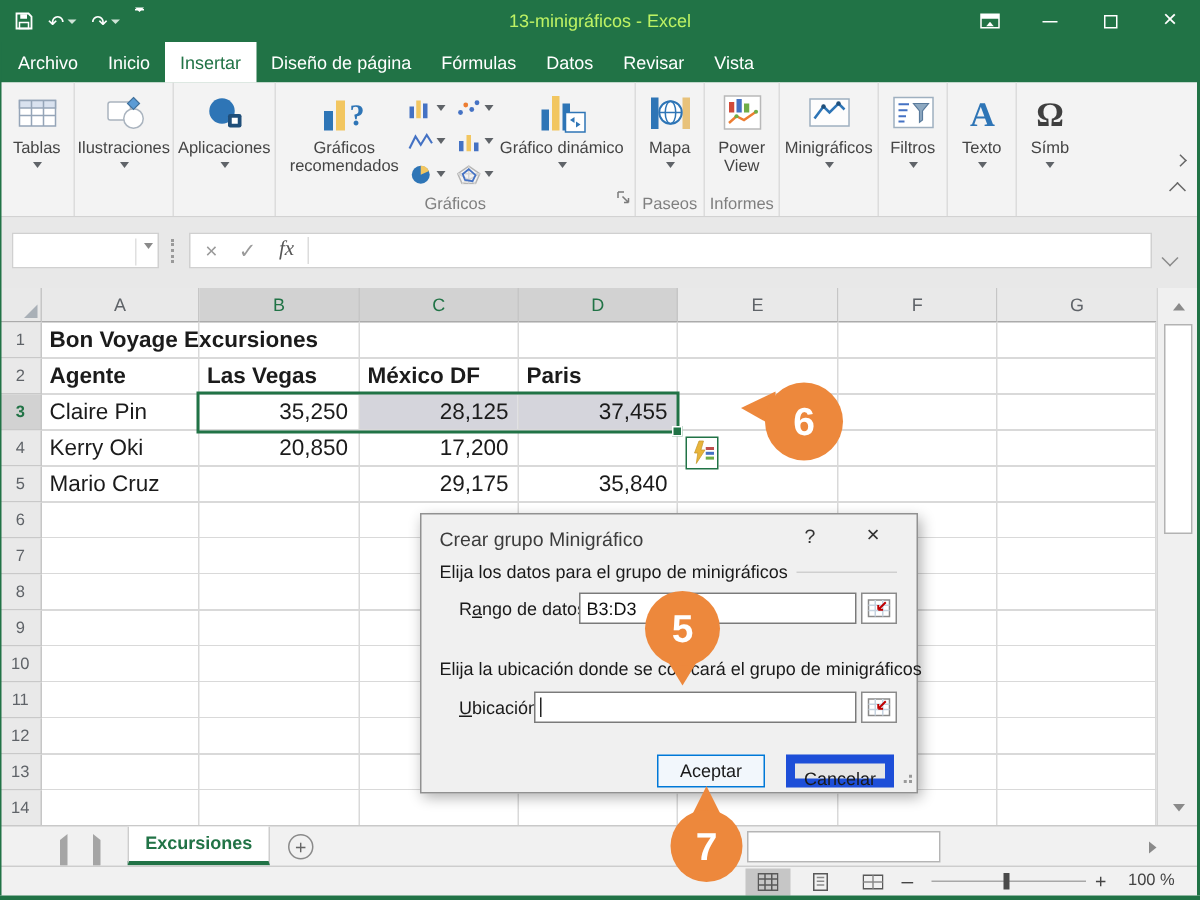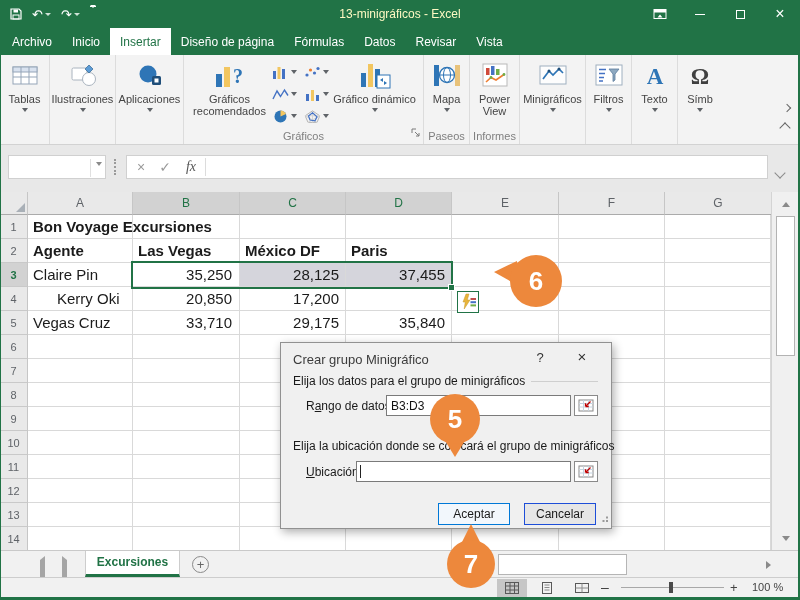--- a/index.html
+++ b/index.html
@@ -4,21 +4,21 @@
 <style>
   * { margin:0; padding:0; box-sizing:border-box; }
   body { font-family:"Liberation Sans", sans-serif; }
   #win { position:relative; width:800px; height:600px; background:#fff; overflow:hidden;
          font-family:"Liberation Sans", sans-serif; }
   .abs { position:absolute; }
 
   
   #titlebar { position:absolute; left:0; top:0; width:800px; height:28px; background:#217346; color:#fff; }
   .tb-title { position:absolute; left:0; right:0; top:0; height:28px; line-height:28px; text-align:center;
-              font-size:12px; color:#fef9c3; }
+              font-size:12px; color:#bef264; }
   .qat { position:absolute; left:6px; top:0; height:28px; display:flex; align-items:center; gap:2px; }
   .qbtn { display:flex; align-items:center; justify-content:center; height:24px; padding:0 4px; color:#fff; font-size:13px; }
   .qcaret { width:0; height:0; border-left:3px solid transparent; border-right:3px solid transparent;
             border-top:3.5px solid #cfe3d7; margin-left:2px; }
   .wctrl { position:absolute; right:0; top:0; height:28px; display:flex; }
   .wbtn { width:40px; height:28px; display:flex; align-items:center; justify-content:center; color:#fff; font-size:14px; }
 
   
   #menurow { position:absolute; left:0; top:28px; width:800px; height:27px; background:#217346;
              display:flex; align-items:stretch; color:#fff; font-size:12px; }
@@ -102,21 +102,21 @@
   .dsection .txt { white-space:nowrap; }
   .drule { flex:1; height:1px; background:#cfcfcf; margin-left:6px; }
   .dlabel { position:absolute; font-size:12px; color:#1a1a1a; }
   .accel { text-decoration:underline; }
   .dinput { position:absolute; height:21px; border:1px solid #7a7a7a; background:#fff; font-size:12px;
             padding:1px 4px; outline:none; color:#111; }
   .rpick { position:absolute; width:24px; height:21px; background:#fff; border:1px solid #8a8a8a;
            display:flex; align-items:center; justify-content:center; }
   .dbtn { position:absolute; width:72px; height:22px; font-size:12px; text-align:center; line-height:20px; }
   .ok { left:157px; top:160px; background:#f2f7fc; border:1px solid #0078d7; }
-  .cancel { left:243px; top:160px; background:#e6e6e6; border:1px solid #1d4ed8; }
+  .cancel { left:243px; top:160px; background:#e6e6e6; border:6px solid #1d4ed8; }
   .caretbar { position:absolute; left:80px; top:125px; width:1px; height:13px; background:#222; }
   .grip { position:absolute; right:2px; bottom:2px; }
 
   
   #tabbar { position:absolute; left:0; top:550px; width:798px; height:27px; background:#f1f1f1;
             border-top:1px solid #c9c9c9; z-index:4; }
   .navtri { position:absolute; top:9px; }
   #sheettab { position:absolute; left:85px; top:0; width:95px; height:26px; background:#fff;
               border-left:1px solid #cdcdcd; border-right:1px solid #cdcdcd; border-bottom:3px solid #217346;
               color:#217346; font-weight:bold; font-size:12px; text-align:center; line-height:23px; }
@@ -477,26 +477,25 @@
   <div class="cellL bold" style="left:33px;top:239px;">Agente</div>
   <div class="cellL bold" style="left:138px;top:239px;">Las Vegas</div>
   <div class="cellL bold" style="left:245px;top:239px;">México DF</div>
   <div class="cellL bold" style="left:351px;top:239px;">Paris</div>
 
   <div class="cellL" style="left:33px;top:263px;">Claire Pin</div>
   <div class="cellL numc" style="left:133px;top:263px;width:103px;">35,250</div>
   <div class="cellL numc" style="left:240px;top:263px;width:103px;text-align:right;">28,125</div>
   <div class="cellL numc" style="left:346px;top:263px;width:103px;">37,455</div>
 
-  <div class="cellL" style="left:33px;top:287px;margin-left:24px;">Kerry Oki</div>
+  <div class="cellL" style="left:33px;top:287px;">Kerry Oki</div>
   <div class="cellL numc" style="left:133px;top:287px;width:103px;">20,850</div>
   <div class="cellL numc" style="left:240px;top:287px;width:103px;">17,200</div>
 
-  <div class="cellL" style="left:33px;top:311px;">Vegas Cruz</div>
-  <div class="cellL numc" style="left:133px;top:311px;width:103px;">33,710</div>
+  <div class="cellL" style="left:33px;top:311px;">Mario Cruz</div>
   <div class="cellL numc" style="left:240px;top:311px;width:103px;">29,175</div>
   <div class="cellL numc" style="left:346px;top:311px;width:103px;">35,840</div>
 
   <div id="selborder"></div>
   <div id="fillhandle"></div>
   <div id="qa">
     <svg width="18" height="18" viewBox="0 0 18 18">
         <path d="M7 1L4 9h2.2L5.2 16 11 7H8.3L10 1z" fill="#e8b43a" stroke="#c79a2e" stroke-width=".5"></path>
         <rect x="11.5" y="5" width="5.5" height="2" fill="#c0504d"></rect>
         <rect x="11.5" y="8.2" width="5.5" height="2" fill="#4472c4"></rect>

